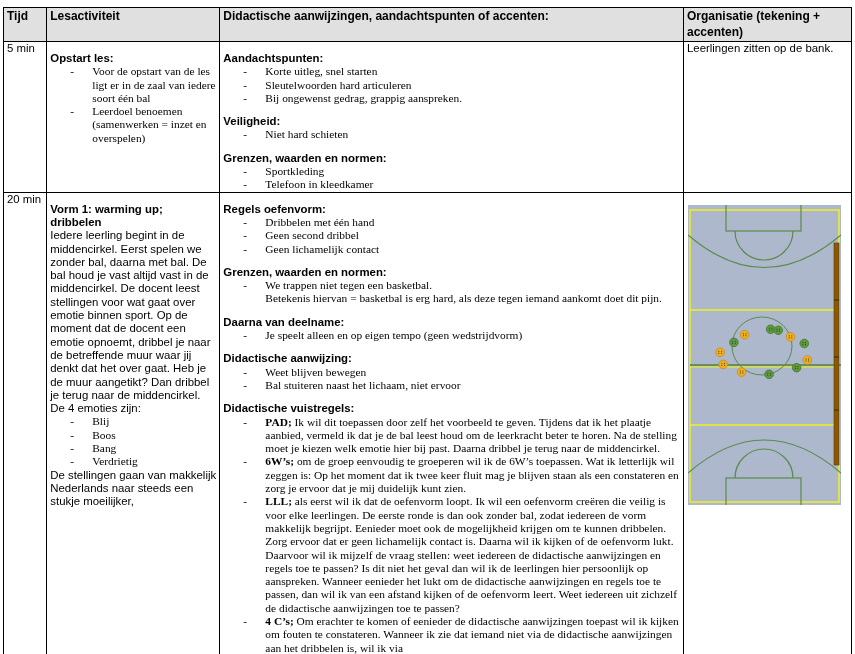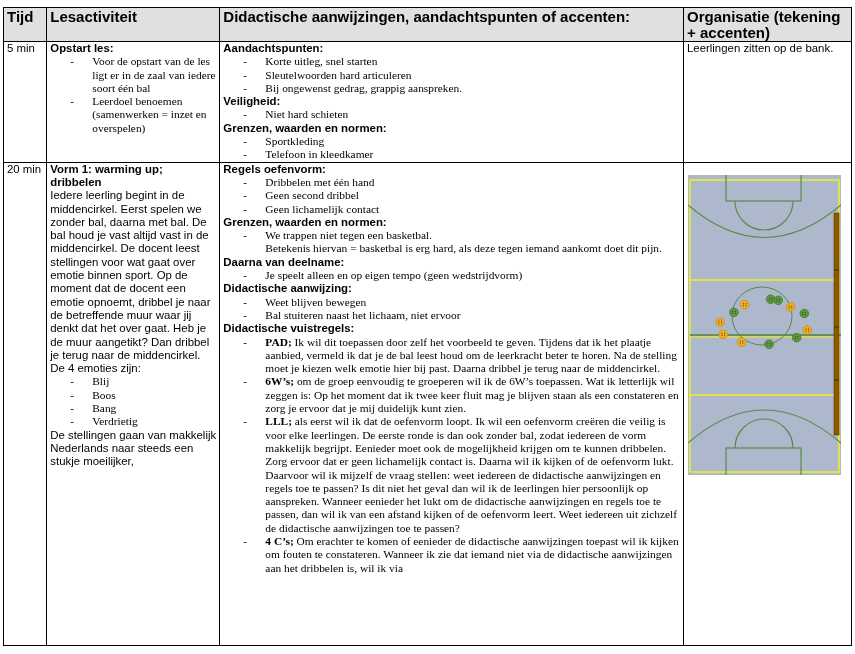--- a/index.html
+++ b/index.html
@@ -1,24 +1,24 @@
 <!DOCTYPE html>
 <html><head>
 <meta charset="utf-8">
 <style>
   html, body { margin: 0; padding: 0; background: #ffffff; }
   body { width: 855px; height: 654px; overflow: hidden; position: relative;
          font-family: "Liberation Sans", sans-serif; font-size: 11.4px; color: #000; line-height: 13.3px; }
   table.lesson { position: absolute; left: 3px; top: 7px; border-collapse: collapse; table-layout: fixed; width: 849px; }
   table.lesson td, table.lesson th { border: 1.5px solid #000; vertical-align: top; padding: 0 3px; text-align: left; }
-  table.lesson th { background: #e0e0e0; font-weight: bold; font-size: 15px; line-height: 15.5px; padding-top: 1px; }
+  table.lesson th { background: #e0e0e0; font-weight: bold; font-size: 12px; line-height: 15.5px; padding-top: 1px; }
   .c1 { width: 42px; } .c2 { width: 168px; } .c3 { width: 450px; } .c4 { width: 163px; }
   th.c1 { vertical-align: middle; padding-top: 6px; }
   td.time { vertical-align: middle; text-align: center; padding: 0; }
-  .b { font-weight: bold; }
+  .b { font-weight: bold; margin-top: 10px; }
   ul.dash { list-style: none; margin: 0; padding: 0; font-family: Liberation Serif, serif; }
   ul.dash li { position: relative; padding-left: 42px; }
   ul.dash li::before { content: "-"; position: absolute; left: 20px; }
   .cell-text { display: block; }
   .court { position: relative; width: 153px; height: 300px; background: #adb8cc; margin: 12px 0 8px 1px; overflow: hidden; }
   .court svg { position: absolute; left: 0; top: 0; }
 </style>
 </head>
 <body>
 

